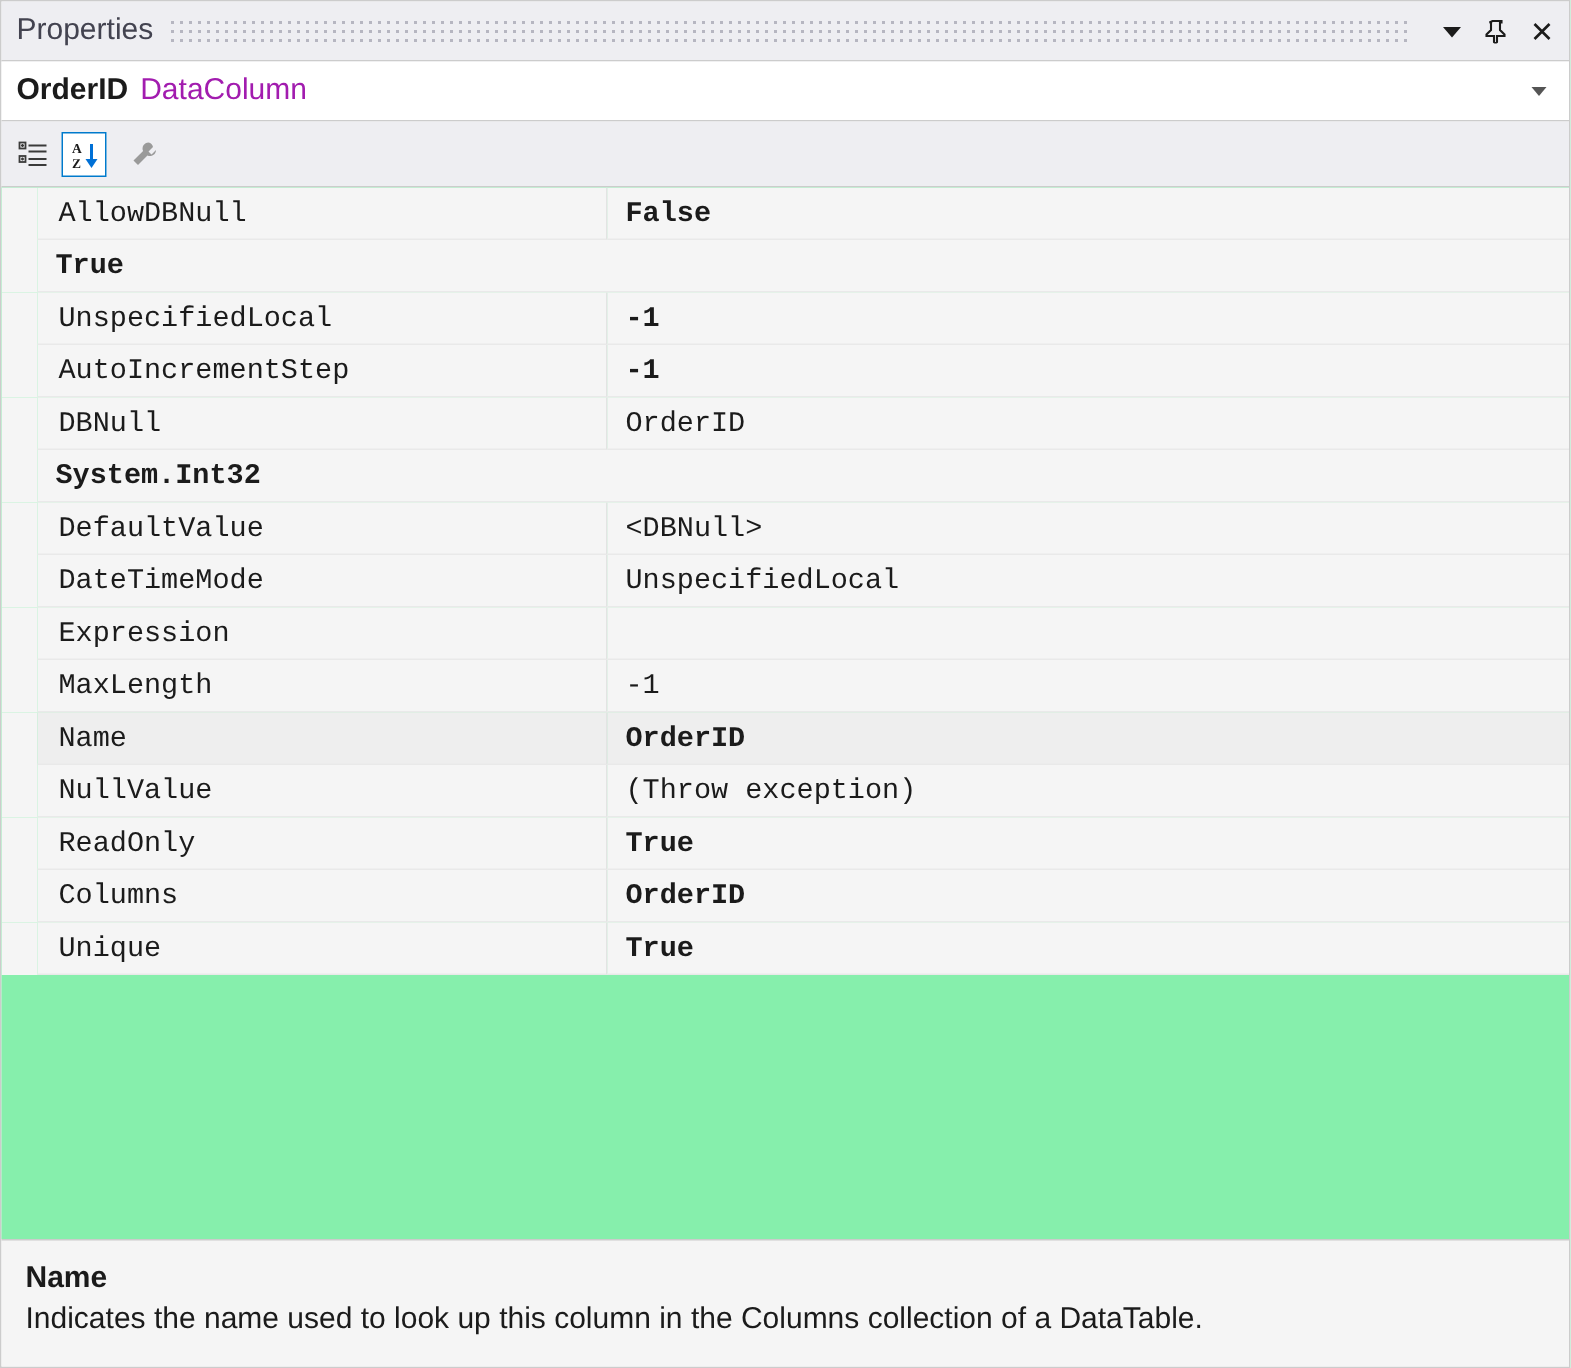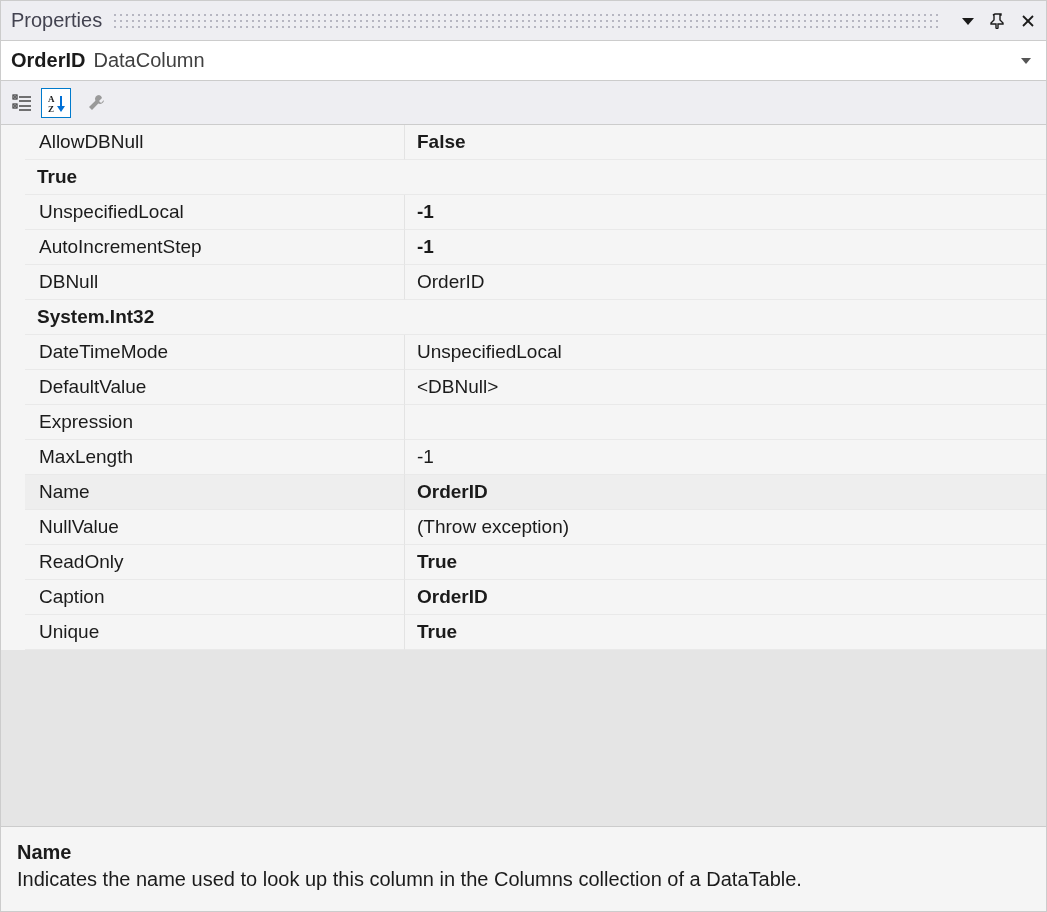--- a/index.html
+++ b/index.html
@@ -50,21 +50,21 @@
 
   
   .selector {
     height: 40px;
     display: flex; align-items: center;
     padding: 0 10px;
     border-bottom: 1px solid #ccc;
     background: #fff;
   }
   .selector .obj-name { font-weight: 700; margin-right: 8px; }
-  .selector .obj-type { color: #404040; }
+  .selector .obj-type { color: #a21caf; }
   .selector .spacer { flex: 1; }
   .selector .dd {
     width: 20px; height: 20px;
     display: flex; align-items: center; justify-content: center;
     color: #4a4a4a;
   }
 
   
   .toolbar {
     height: 44px;
@@ -81,22 +81,23 @@
   }
   .tool.selected {
     border: 1px solid #007acc;
     background: #fff;
   }
   .tool svg { display:block; }
 
   
   .grid {
     flex: 1;
-    background: #e5e5e5;
+    background: #86efac;
     overflow: auto;
+    font-family: Liberation Mono, monospace;
   }
   .row {
     display: flex;
     height: 35px;
     font-size: 19px;
   }
   .row .indent {
     width: 24px;
     background: #f5f5f5;
   }
@@ -221,30 +222,30 @@
         <div class="indent"></div>
         <div class="name">DBNull</div>
         <div class="value">OrderID</div>
       </div>
       <div class="row">
         <div class="indent"></div>
         <div class="value bold">System.Int32</div>
       </div>
       <div class="row">
         <div class="indent"></div>
+        <div class="name">DefaultValue</div>
+        <div class="value">&lt;DBNull&gt;</div>
+      </div>
+      <div class="row">
+        <div class="indent"></div>
         <div class="name">DateTimeMode</div>
         <div class="value">UnspecifiedLocal</div>
       </div>
       <div class="row">
         <div class="indent"></div>
-        <div class="name">DefaultValue</div>
-        <div class="value">&lt;DBNull&gt;</div>
-      </div>
-      <div class="row">
-        <div class="indent"></div>
         <div class="name">Expression</div>
         <div class="value"></div>
       </div>
       <div class="row">
         <div class="indent"></div>
         <div class="name">MaxLength</div>
         <div class="value">-1</div>
       </div>
       <div class="row selected">
         <div class="indent"></div>
@@ -256,21 +257,21 @@
         <div class="name">NullValue</div>
         <div class="value">(Throw exception)</div>
       </div>
       <div class="row">
         <div class="indent"></div>
         <div class="name">ReadOnly</div>
         <div class="value bold">True</div>
       </div>
       <div class="row">
         <div class="indent"></div>
-        <div class="name">Caption</div>
+        <div class="name">Columns</div>
         <div class="value bold">OrderID</div>
       </div>
       <div class="row">
         <div class="indent"></div>
         <div class="name">Unique</div>
         <div class="value bold">True</div>
       </div>
     </div>
 
   <div class="desc">

